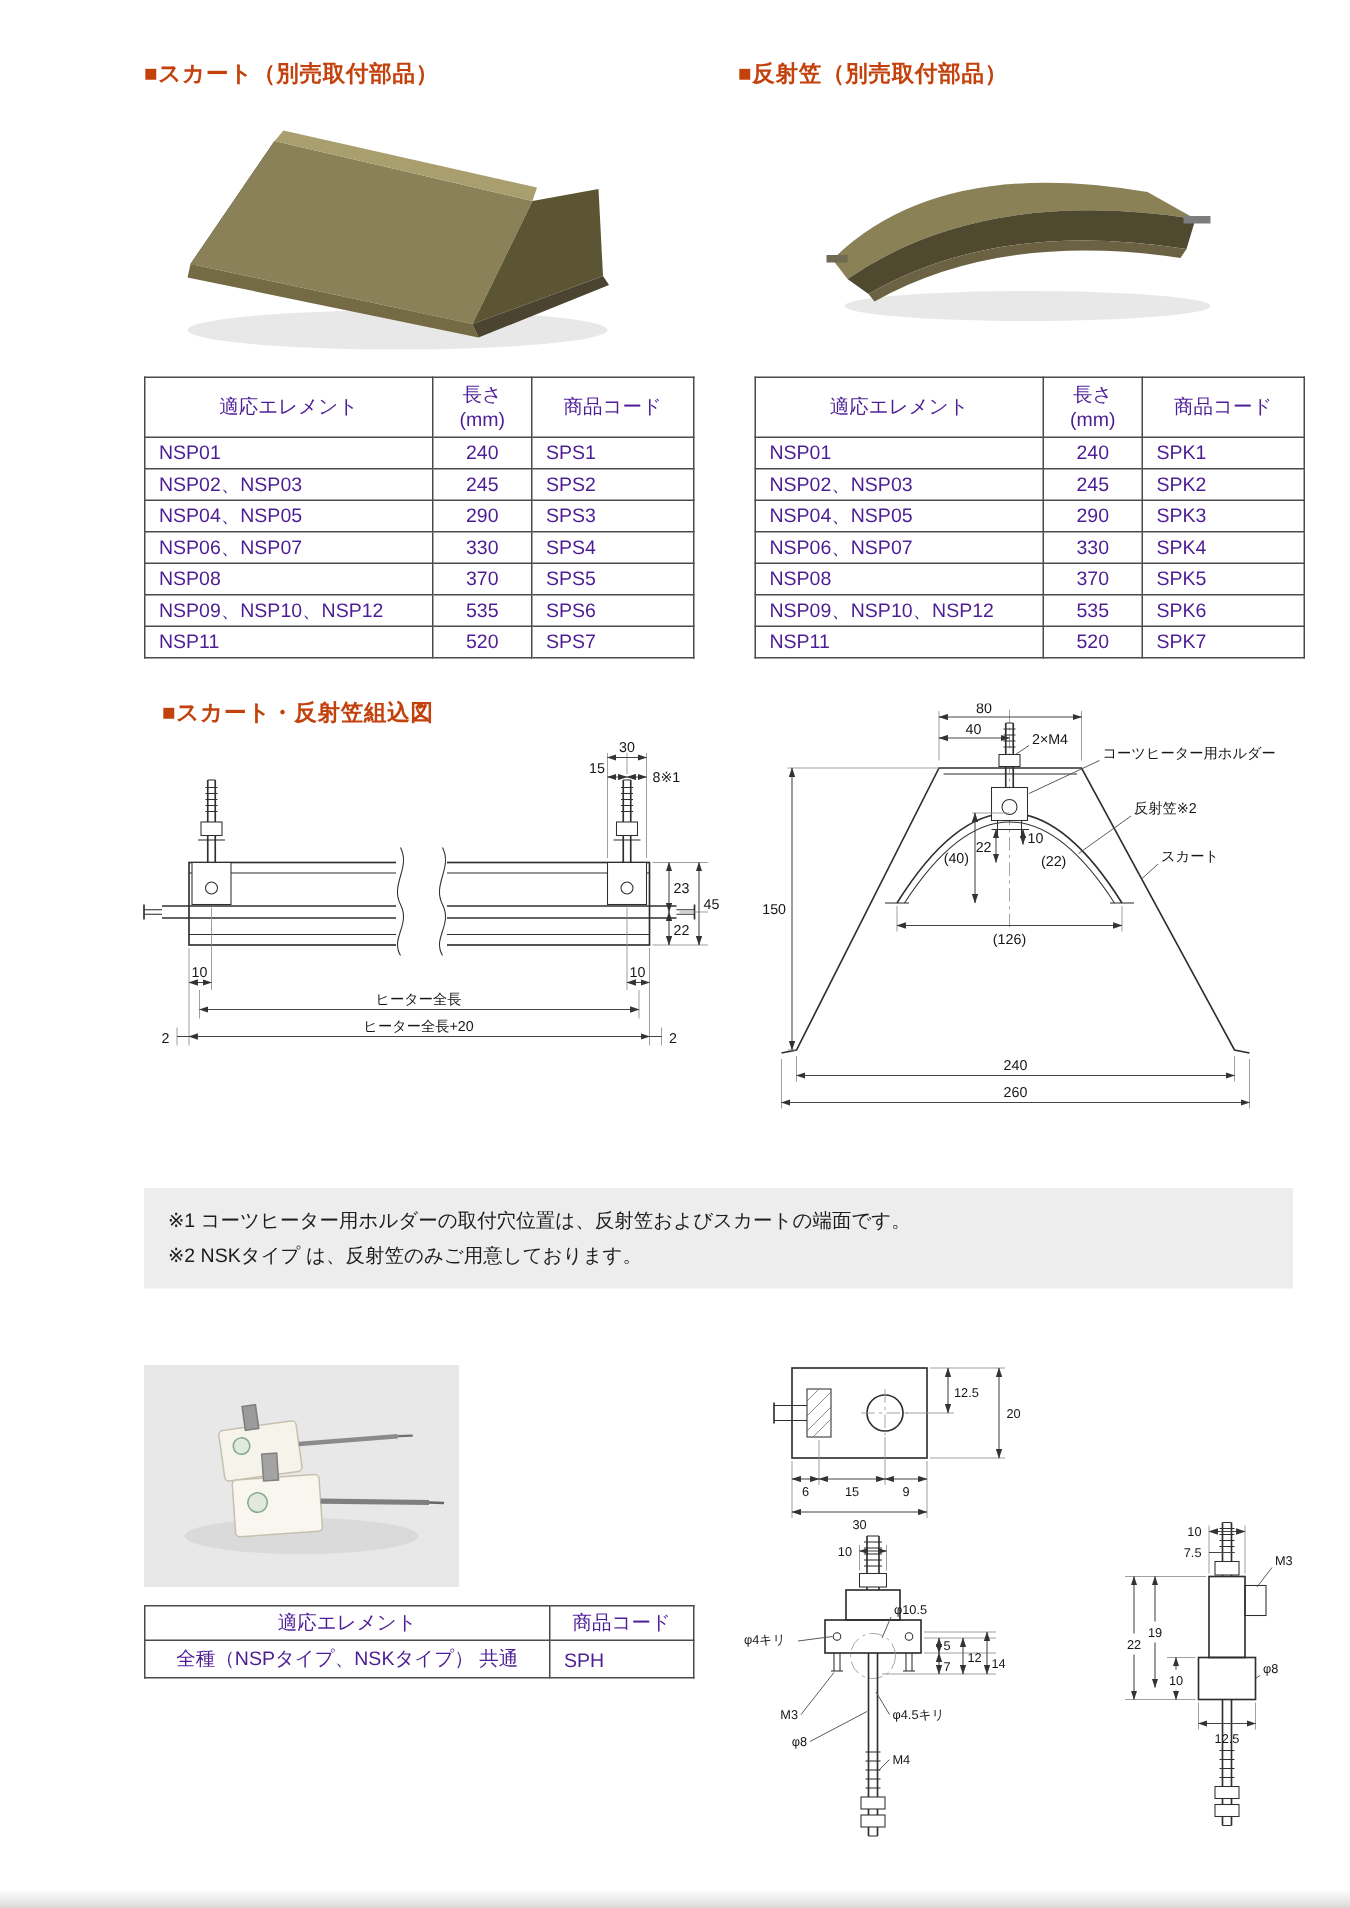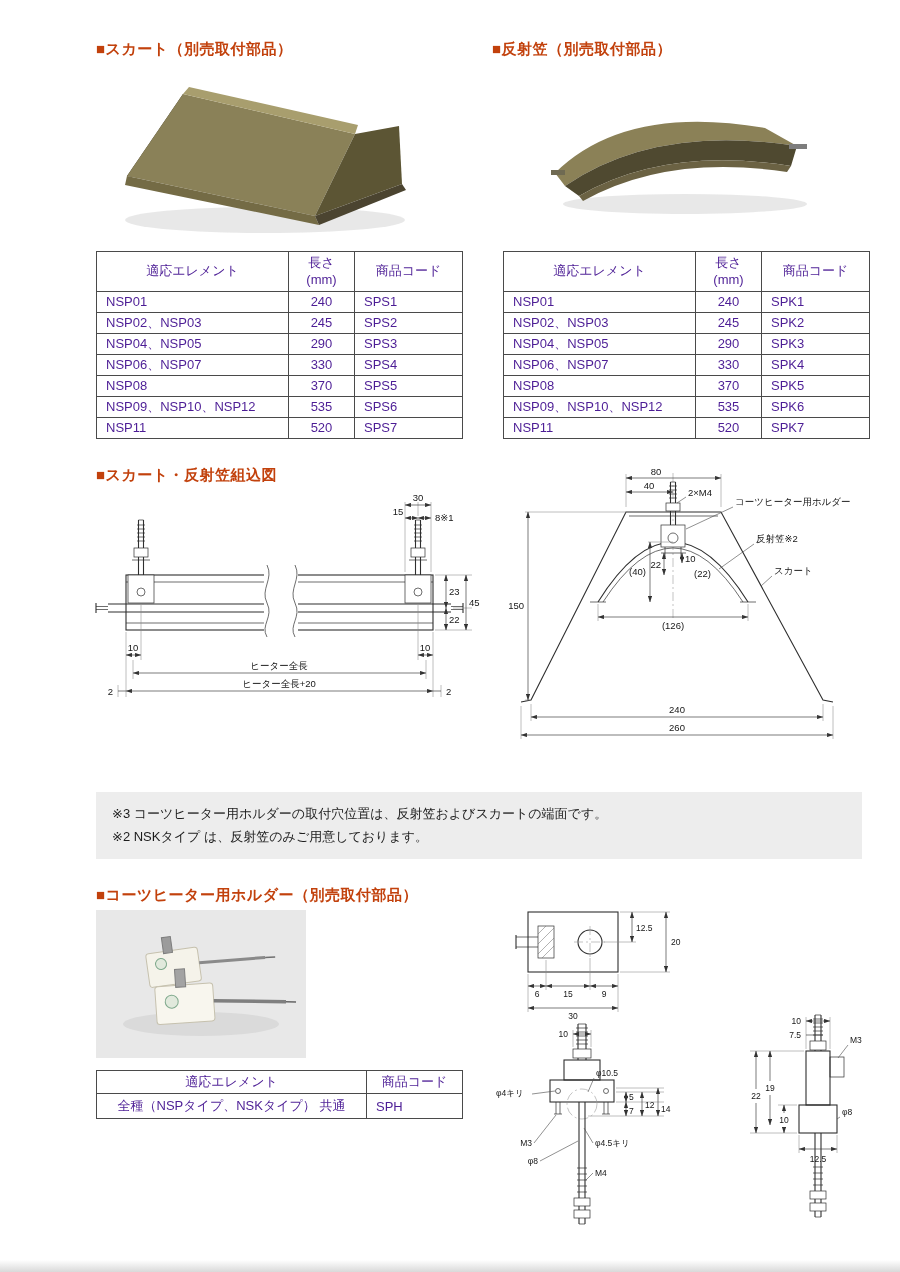--- a/index.html
+++ b/index.html
@@ -172,21 +172,21 @@
           <td class="c2">SPK6</td>
         </tr>
         <tr>
           <td class="c0">NSP11</td>
           <td class="c1">520</td>
           <td class="c2">SPK7</td>
         </tr>
       </tbody>
   </table>
 
-  <div class="abs" style="left:96px; top:466px;">
+  <div class="abs" style="left:108px; top:466px;">
     <h2 class="sec-title">■スカート・反射笠組込図</h2>
   </div>
 
   <div class="abs" style="left:88px; top:492px;">
   <svg width="395" height="212" viewBox="0 0 395 212">
     <defs>
       <marker id="arS" markerWidth="9" markerHeight="6" refX="8.5" refY="3" orient="auto-start-reverse">
         <path d="M0,0 L9,3 L0,6 Z" fill="#333"></path>
       </marker>
     </defs>
@@ -354,27 +354,24 @@
     <line class="dim" x1="33" y1="248" x2="325" y2="248" marker-start="url(#arF)" marker-end="url(#arF)"></line>
     <text x="179" y="244" text-anchor="middle">240</text>
     <line class="ext" x1="23" y1="237" x2="23" y2="270"></line>
     <line class="ext" x1="335" y1="237" x2="335" y2="270"></line>
     <line class="dim" x1="23" y1="266" x2="335" y2="266" marker-start="url(#arF)" marker-end="url(#arF)"></line>
     <text x="179" y="262" text-anchor="middle">260</text>
   </svg>
   </div>
 
   <div class="notes" style="left:96px; top:792px; width:766px;">
-    <p>※3 コーツヒーター用ホルダーの取付穴位置は、反射笠およびスカートの端面です。</p>
+    <p>※1 コーツヒーター用ホルダーの取付穴位置は、反射笠およびスカートの端面です。</p>
     <p>※2 NSKタイプ は、反射笠のみご用意しております。</p>
   </div>
 
-  <div class="abs" style="left:96px; top:886px;">
-    <h2 class="sec-title">■コーツヒーター用ホルダー（別売取付部品）</h2>
-  </div>
 
   <div class="abs" style="left:96px; top:910px;">
     <svg width="210" height="148" viewBox="0 0 210 148">
       <rect width="210" height="148" fill="#e8e8e8"></rect>
       <ellipse cx="105" cy="114" rx="78" ry="12" fill="#dadada"></ellipse>
       <g transform="rotate(-8 80 60)">
         <rect x="52" y="40" width="52" height="34" rx="3" fill="#f5f3ea" stroke="#c6c1ae"></rect>
         <rect x="70" y="26" width="9" height="16" fill="#9b9b9b" stroke="#7d7d7d"></rect>
         <circle cx="66" cy="52" r="5.5" fill="#e1e9dc" stroke="#7fa98c"></circle>
         <line x1="104" y1="56" x2="170" y2="60" stroke="#8a8a8a" stroke-width="3"></line>

